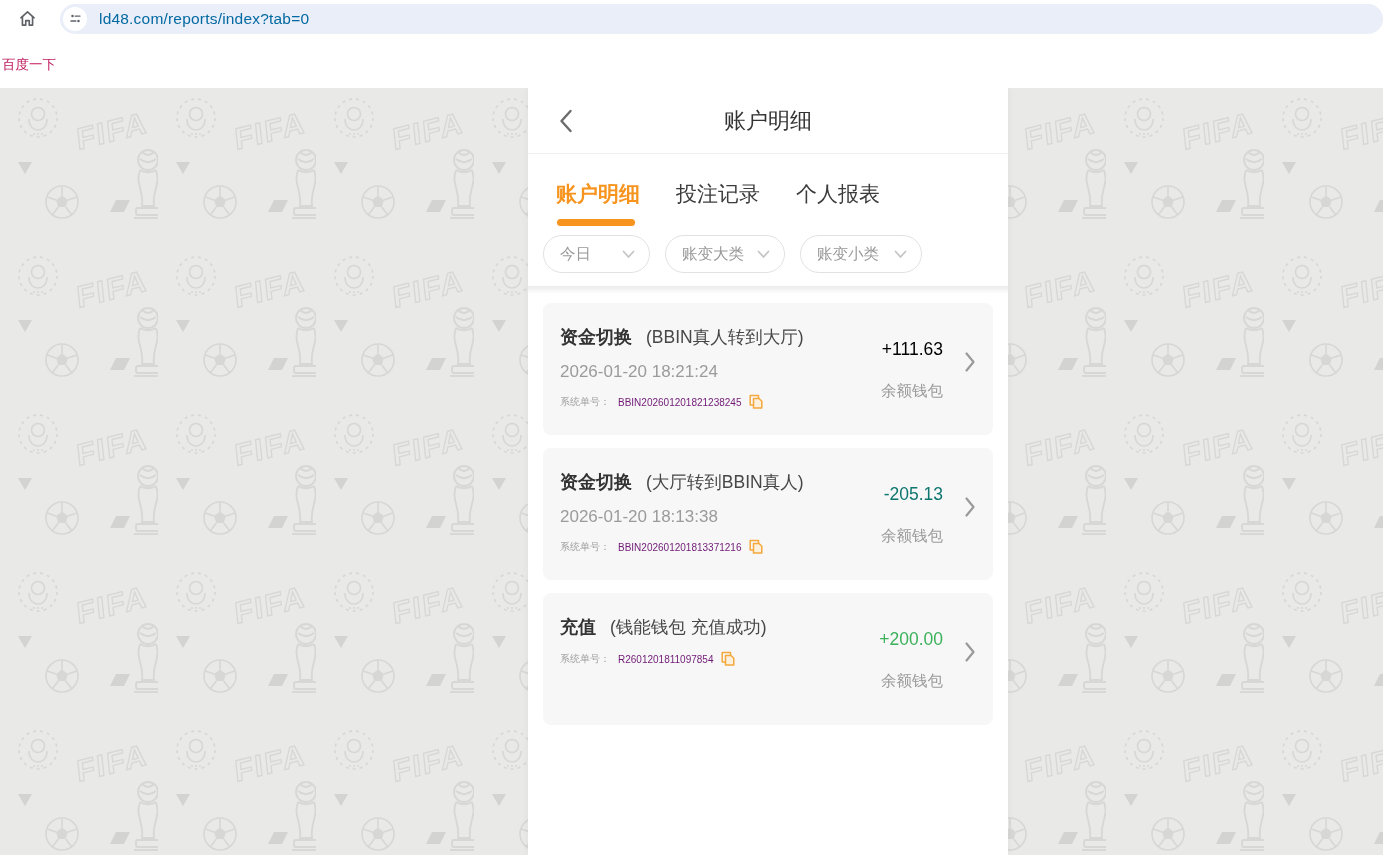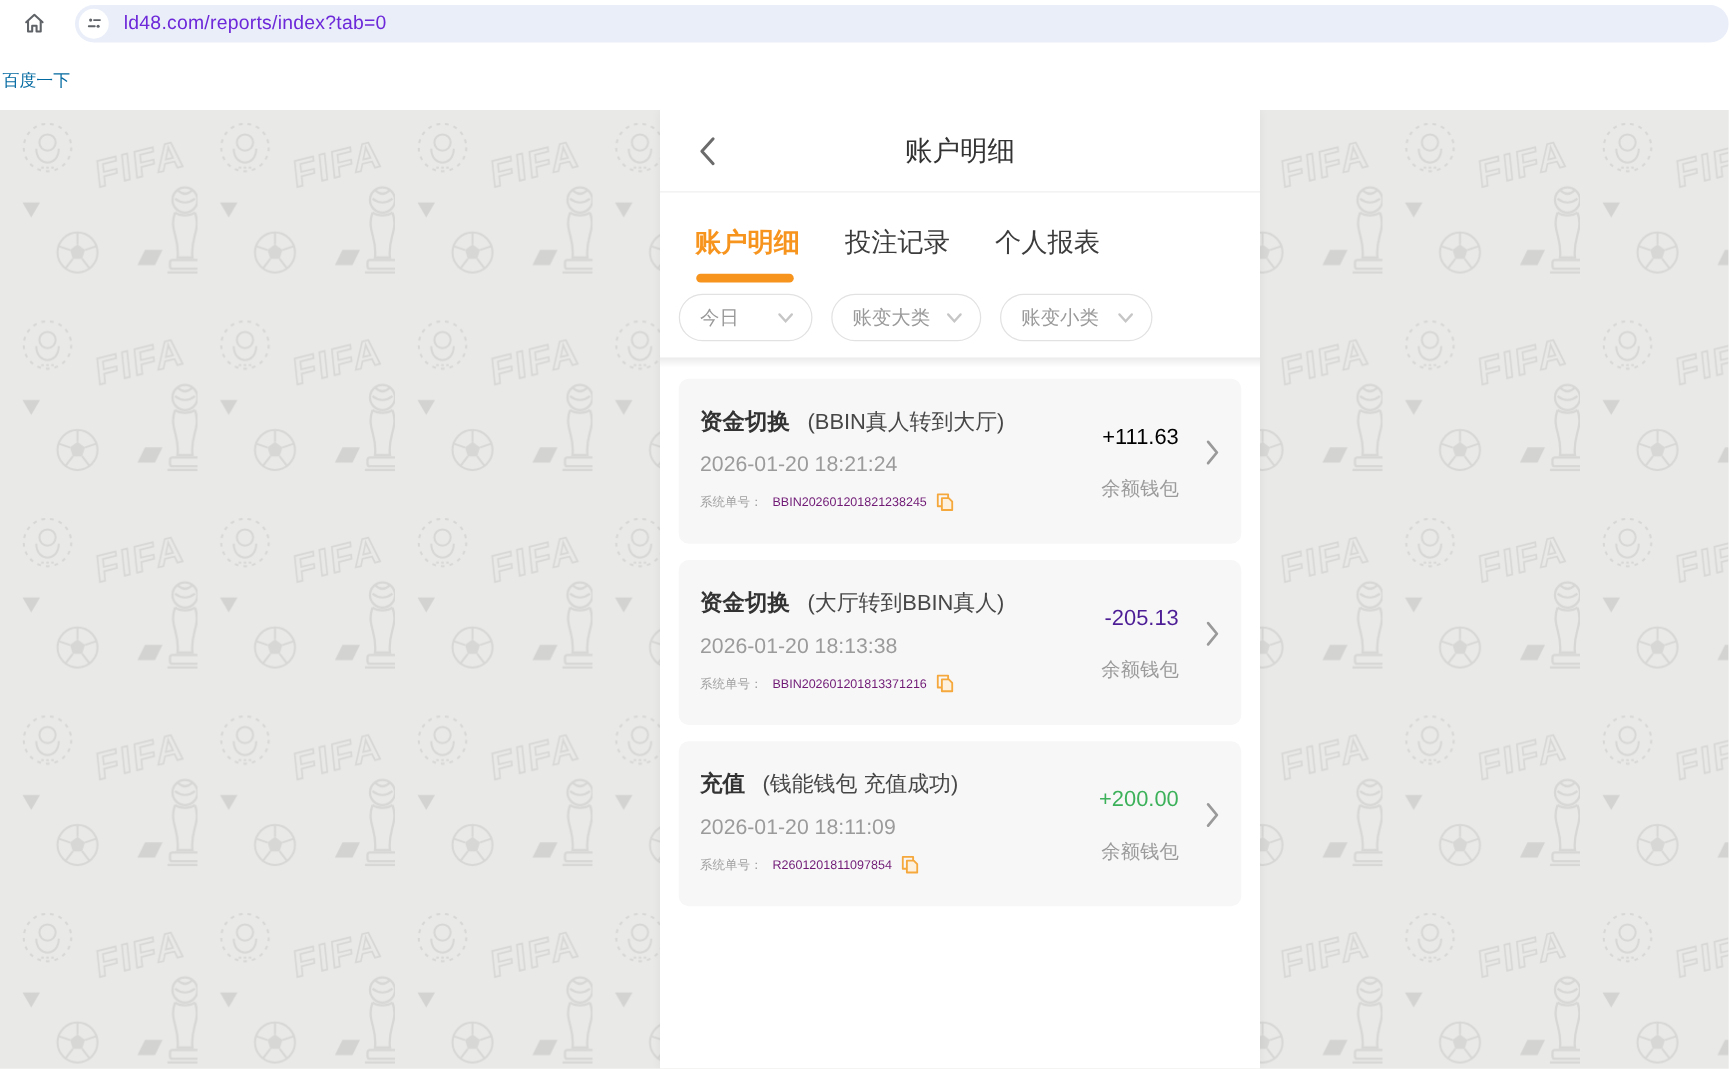--- a/index.html
+++ b/index.html
@@ -6,24 +6,24 @@
   html,body { width:1383px; height:855px; overflow:hidden; background:#fff;
     font-family:"Liberation Sans","DejaVu Sans",sans-serif; }
 
   
   .browser-bar { height:37px; display:flex; align-items:center; padding-left:8px; background:#fff; }
   .home-btn { width:38px; height:32px; display:flex; align-items:center; justify-content:center; cursor:pointer; }
   .url-pill { flex:1; height:30px; margin-left:14px; margin-right:0; background:#e9eef9;
     border-radius:15px; display:flex; align-items:center; }
   .tune-chip { width:24px; height:24px; margin-left:3px; border-radius:50%; background:#fff;
     display:flex; align-items:center; justify-content:center; }
-  .url-text { margin-left:12px; font-size:15.5px; color:#6d28d9; letter-spacing:.2px; }
+  .url-text { margin-left:12px; font-size:15.5px; color:#0369a1; letter-spacing:.2px; }
 
   .bookmark-band { height:51px; background:#fff; position:relative; }
-  .baidu-link { position:absolute; left:2px; top:19px; font-size:13.5px; color:#0369a1; cursor:pointer; }
+  .baidu-link { position:absolute; left:2px; top:19px; font-size:13.5px; color:#be185d; cursor:pointer; }
 
   
   .content { position:relative; height:767px; overflow:hidden; background:#e9e9e7; }
   .pattern-bg { position:absolute; inset:0; z-index:0; }
 
   
   .panel { position:absolute; left:528px; top:0; width:480px; height:100%;
     background:#fff; z-index:1; display:flex; flex-direction:column;
     box-shadow:0 0 8px rgba(0,0,0,.05); }
 
@@ -231,34 +231,33 @@
           <span>系统单号：</span>
           <span class="order-no">BBIN202601201813371216</span>
           <span class="copy-btn">
             <svg width="14" height="16" viewBox="0 0 14 16" fill="none" stroke="#f5a83c" stroke-width="1.5" stroke-linejoin="round">
               <path d="M4.5,4.5 H10 L12.8,7.3 V14 H4.5 Z" fill="#fdf1de"></path>
               <path d="M9.5,4.5 V1.5 H1.2 V11 H4.5"></path>
             </svg>
           </span>
         </div>
         <div class="card-right">
-          <div class="amount" style="color: #4c1d95;">-205.13</div>
+          <div class="amount" style="color: #0f766e;">-205.13</div>
           <div class="wallet">余额钱包</div>
         </div>
         <svg class="row-chevron" width="12" height="22" viewBox="0 0 12 22" fill="none" stroke="#9a9a9a" stroke-width="2.2" stroke-linecap="round" stroke-linejoin="round">
           <polyline points="2.5,2.5 9.5,11 2.5,19.5"></polyline>
         </svg>
       </div>
 
       <div class="card">
         <div class="card-title">
           <span class="card-type">充值</span>
           <span class="card-subtitle">(钱能钱包 充值成功)</span>
         </div>
-        <div class="card-date">2026-01-20 18:11:09</div>
         <div class="card-order">
           <span>系统单号：</span>
           <span class="order-no">R2601201811097854</span>
           <span class="copy-btn">
             <svg width="14" height="16" viewBox="0 0 14 16" fill="none" stroke="#f5a83c" stroke-width="1.5" stroke-linejoin="round">
               <path d="M4.5,4.5 H10 L12.8,7.3 V14 H4.5 Z" fill="#fdf1de"></path>
               <path d="M9.5,4.5 V1.5 H1.2 V11 H4.5"></path>
             </svg>
           </span>
         </div>

